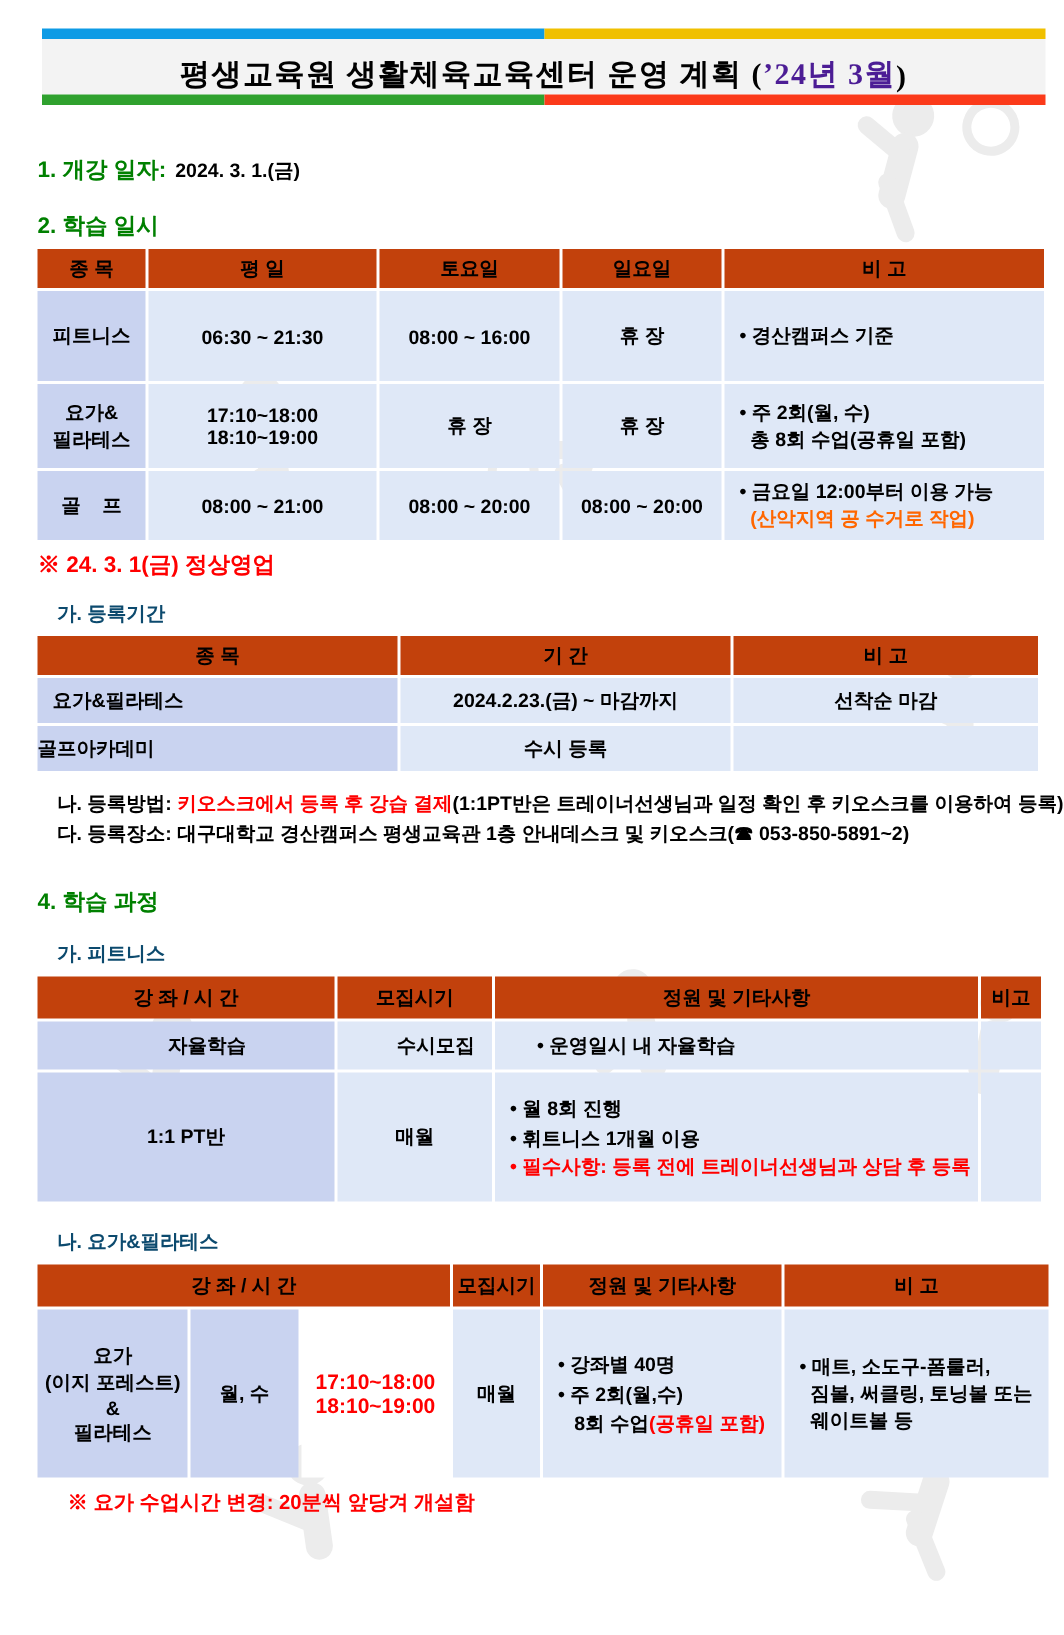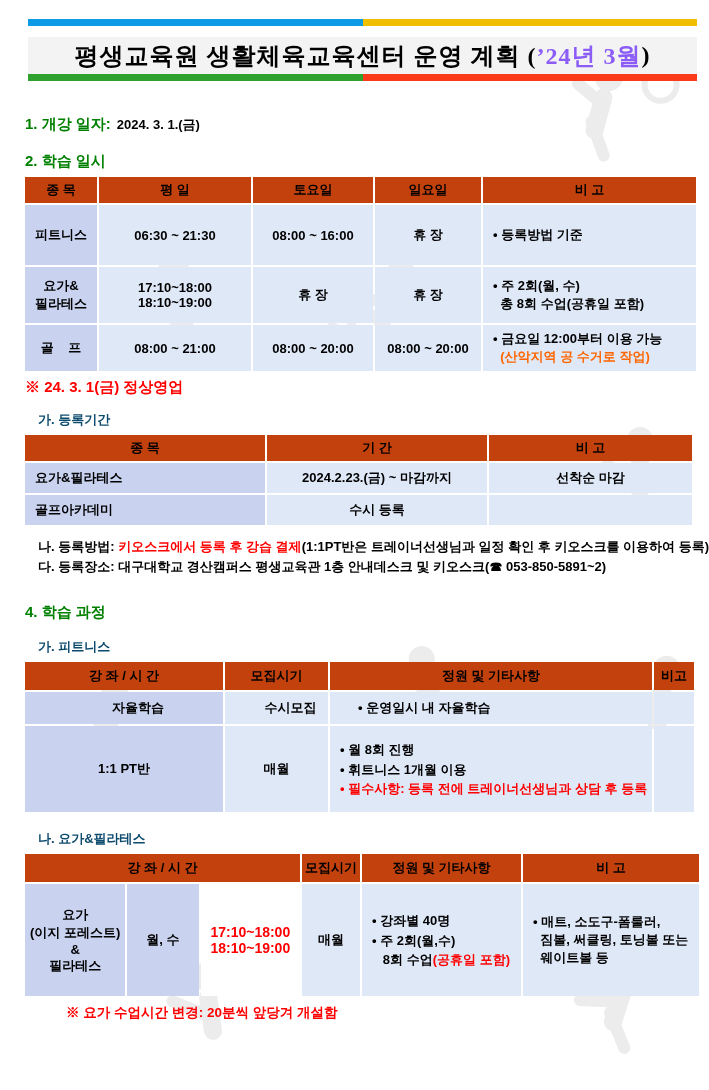--- a/index.html
+++ b/index.html
@@ -20,27 +20,26 @@
   .banner { margin:19px 0 0 28px; width:669px; }
   .banner-bar { height:7px; display:flex; }
   .banner-bar .half { width:50%; height:100%; }
   .bar-blue  { background:#0e9be5; }
   .bar-yellow{ background:#f0c000; }
   .bar-green { background:#2fa12e; }
   .bar-red   { background:#fb3a1a; }
   .banner-title {
     background:#f3f3f3;
     height:37px;
-    display:flex; align-items:center; justify-content:center;
+    display:flex; align-items:flex-end; justify-content:center;
     font-family:"Liberation Serif", serif;
-    font-size:24px; font-weight:bold; letter-spacing:1px;
+    font-size:20px; font-weight:bold; letter-spacing:1px;
     white-space:pre;
-    margin-top:11px;
   }
-  .green-text { color:#8b5cf6; }
+  .green-text { color:#4c1d95; }
   .red-text   { color:#ff0000; }
   .orange-text{ color:#ff6600; }
 
   
   .sec-heading { margin-left:25px; font-size:15px; color:#008000; }
   .sub-label   { margin-left:38px; font-size:13px; color:#0c4a6e; }
   .inline-val  { color:#000; font-size:13px; font-weight:bold; margin-left:6px; }
 
   
   table { border-collapse:separate; border-spacing:2px; margin-left:23px; }
@@ -56,21 +55,21 @@
   .t2 .r2 td { height:56px; }
   .t2 .r3 td { height:46px; }
   .t3 .r-head td { height:26px; }
   .t3 .r td { height:30px; }
   .t4a .r-head td { height:28px; }
   .t4a .r1 td { height:32px;padding-left:28px; }
   .t4a .r2 td { height:86px; }
   .t4b .r-head td { height:28px; }
   .t4b .r td { height:112px; }
   .note-line { margin-left:25px; color:#ff0000; font-size:15px; }
-  .note-line2 { margin-left:66px; color:#ff0000; font-size:13.5px; }
+  .note-line2 { margin-left:45px; color:#ff0000; font-size:13.5px; }
   .body-line { margin-left:38px; font-size:13px; line-height:1.55; }
   .bullets div { line-height:1.5; }
 </style>
 </head>
 <body>
 
 <svg class="watermark" width="709" height="1090" viewBox="0 0 709 1090" xmlns="http://www.w3.org/2000/svg">
   <g fill="#ececec">
     <g transform="translate(600,110) rotate(15)">
         <circle cx="0" cy="-34" r="14"></circle>
@@ -154,21 +153,21 @@
       <td class="th" style="width:152px;">평  일</td>
       <td class="th" style="width:120px;">토요일</td>
       <td class="th" style="width:106px;">일요일</td>
       <td class="th" style="width:213px;">비  고</td>
     </tr>
     <tr class="r1">
       <td class="c1">피트니스</td>
       <td class="cell">06:30 ~ 21:30</td>
       <td class="cell">08:00 ~ 16:00</td>
       <td class="cell">휴  장</td>
-      <td class="cell-left pre">• 등록방법 기준</td>
+      <td class="cell-left pre">• 경산캠퍼스 기준</td>
     </tr>
     <tr class="r2">
       <td class="c1 pre">요가&amp;
 필라테스</td>
       <td class="cell pre">17:10~18:00
 18:10~19:00</td>
       <td class="cell">휴  장</td>
       <td class="cell">휴  장</td>
       <td class="cell-left pre">• 주 2회(월, 수)
   총 8회 수업(공휴일 포함)</td>
@@ -196,21 +195,21 @@
       <td class="th" style="width:240px;">종  목</td>
       <td class="th" style="width:220px;">기  간</td>
       <td class="th" style="width:203px;">비  고</td>
     </tr>
     <tr class="r">
       <td class="c1" style="text-align:left; padding-left:10px;">요가&amp;필라테스</td>
       <td class="cell">2024.2.23.(금) ~ 마감까지</td>
       <td class="cell">선착순 마감</td>
     </tr>
     <tr class="r">
-      <td class="c1" style="text-align:left; padding-left:10px;">골프아카데미</td>
+      <td class="c1" style="text-align:left; ">골프아카데미</td>
       <td class="cell">수시 등록</td>
       <td class="cell"></td>
     </tr>
   </tbody>
     </table>
 
   <div class="body-line" style="margin-top:10px;">
     <span>나. 등록방법: </span><span class="red-text">키오스크에서 등록 후 강습 결제</span><span>(1:1PT반은 트레이너선생님과 일정 확인 후 키오스크를 이용하여 등록)</span>
   </div>
   <div class="body-line">다. 등록장소: 대구대학교 경산캠퍼스 평생교육관 1층 안내데스크 및 키오스크(☎ 053-850-5891~2)</div>

